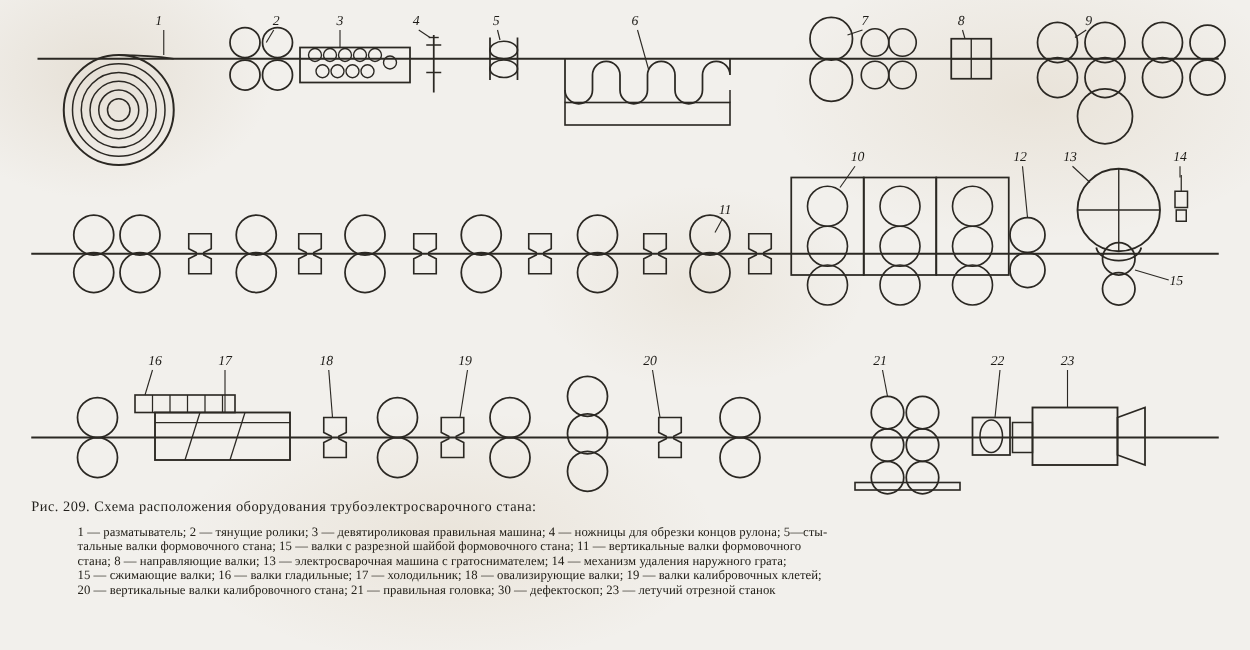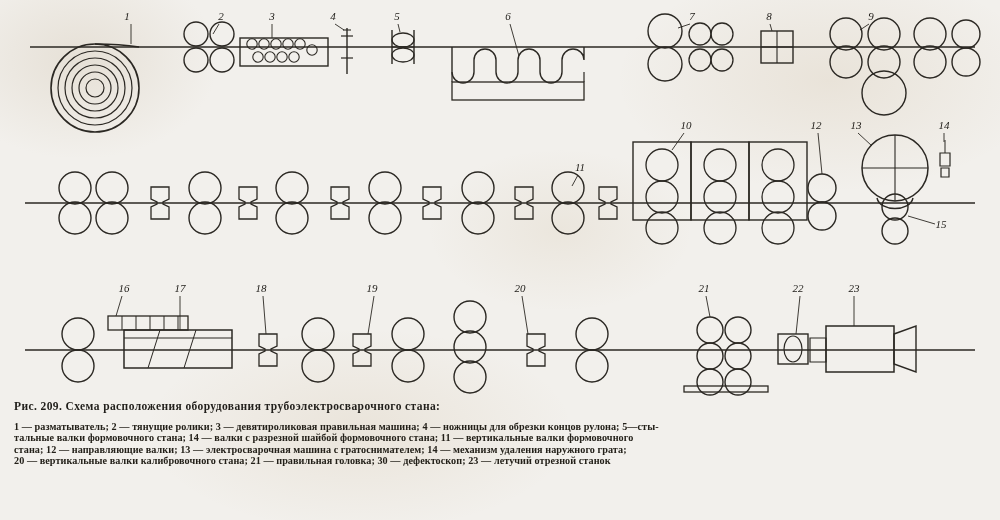--- a/index.html
+++ b/index.html
@@ -13,31 +13,31 @@
   }
   
   .paper-stain{position:absolute;border-radius:50%;pointer-events:none;}
   #s1{left:-60px;top:-40px;width:280px;height:200px;background:radial-gradient(ellipse at center,#e6e0d6 0%,rgba(230,224,214,0) 70%);}
   #s2{left:150px;top:330px;width:420px;height:200px;background:radial-gradient(ellipse at center,#eae4da 0%,rgba(234,228,218,0) 72%);}
   #s3{left:620px;top:-30px;width:420px;height:220px;background:radial-gradient(ellipse at center,#e9e3d9 0%,rgba(233,227,217,0) 72%);}
   #s4{left:430px;top:150px;width:260px;height:160px;background:radial-gradient(ellipse at center,#ebe6dd 0%,rgba(235,230,221,0) 72%);}
 
   .figure{position:absolute;left:0;top:0;width:1000px;height:400px;}
   .caption-block{
-    position:absolute;left:14px;top:400px;width:968px;font-weight:bold;
+    position:absolute;left:25px;top:400px;width:968px;
   }
   .fig-caption{
     font-size:11.5px;letter-spacing:.4px;margin:0 0 9px 0;
     color:#211f1b;
   }
   .legend{
     font-size:10.2px;line-height:11.4px;text-align:justify;
     color:#232019;letter-spacing:.05px;
   }
-  .legend .ln{display:block;white-space:nowrap;}
+  .legend .ln{display:block;white-space:nowrap;margin-left:37px;}
   svg{display:block;}
   .lbl{font-family:"Liberation Serif",serif;font-style:italic;font-size:11px;fill:#1d1b17;}
 </style>
 </head>
 <body>
 
 <div class="paper-stain" id="s1"></div>
 <div class="paper-stain" id="s2"></div>
 <div class="paper-stain" id="s3"></div>
 <div class="paper-stain" id="s4"></div>
@@ -339,17 +339,18 @@
     <line x1="854" y1="296" x2="854" y2="326" stroke="#2b2823" stroke-width=".9"></line>
     <text class="lbl" x="854" y="292" text-anchor="middle">23</text>
   </g>
 </svg>
 </div>
 
 <div class="caption-block">
   <p class="fig-caption">Рис. 209. Схема расположения оборудования трубоэлектросварочного стана:</p>
   <div class="legend">
       <span class="ln">1 — разматыватель; 2 — тянущие ролики; 3 — девятироликовая правильная машина; 4 — ножницы для обрезки концов рулона; 5—сты-</span>
-      <span class="ln">тальные валки формовочного стана; 14 — валки с разрезной шайбой формовочного стана; 11 — вертикальные валки формовочного</span>
-      <span class="ln">стана; 12 — направляющие валки; 13 — электросварочная машина с гратоснимателем; 14 — механизм удаления наружного грата;</span>
+      <span class="ln">тальные валки формовочного стана; 15 — валки с разрезной шайбой формовочного стана; 11 — вертикальные валки формовочного</span>
+      <span class="ln">стана; 8 — направляющие валки; 13 — электросварочная машина с гратоснимателем; 14 — механизм удаления наружного грата;</span>
+      <span class="ln">15 — сжимающие валки; 16 — валки гладильные; 17 — холодильник; 18 — овализирующие валки; 19 — валки калибровочных клетей;</span>
       <span class="ln">20 — вертикальные валки калибровочного стана; 21 — правильная головка; 30 — дефектоскоп; 23 — летучий отрезной станок</span>
     </div>
 </div>
 
 </body></html>

